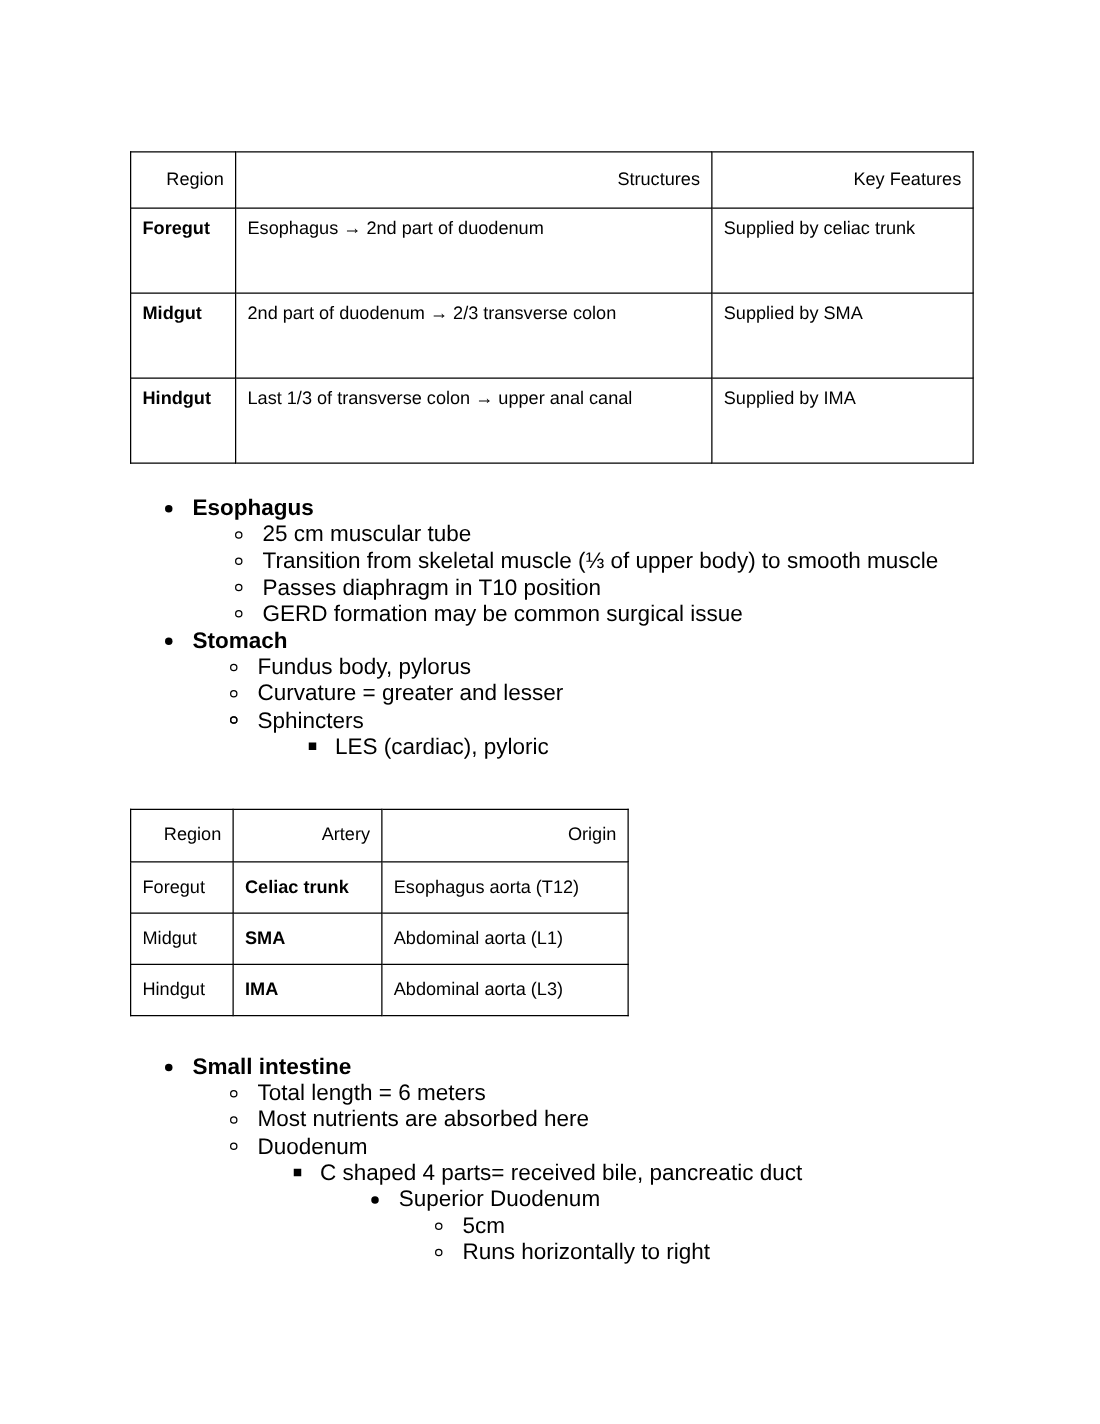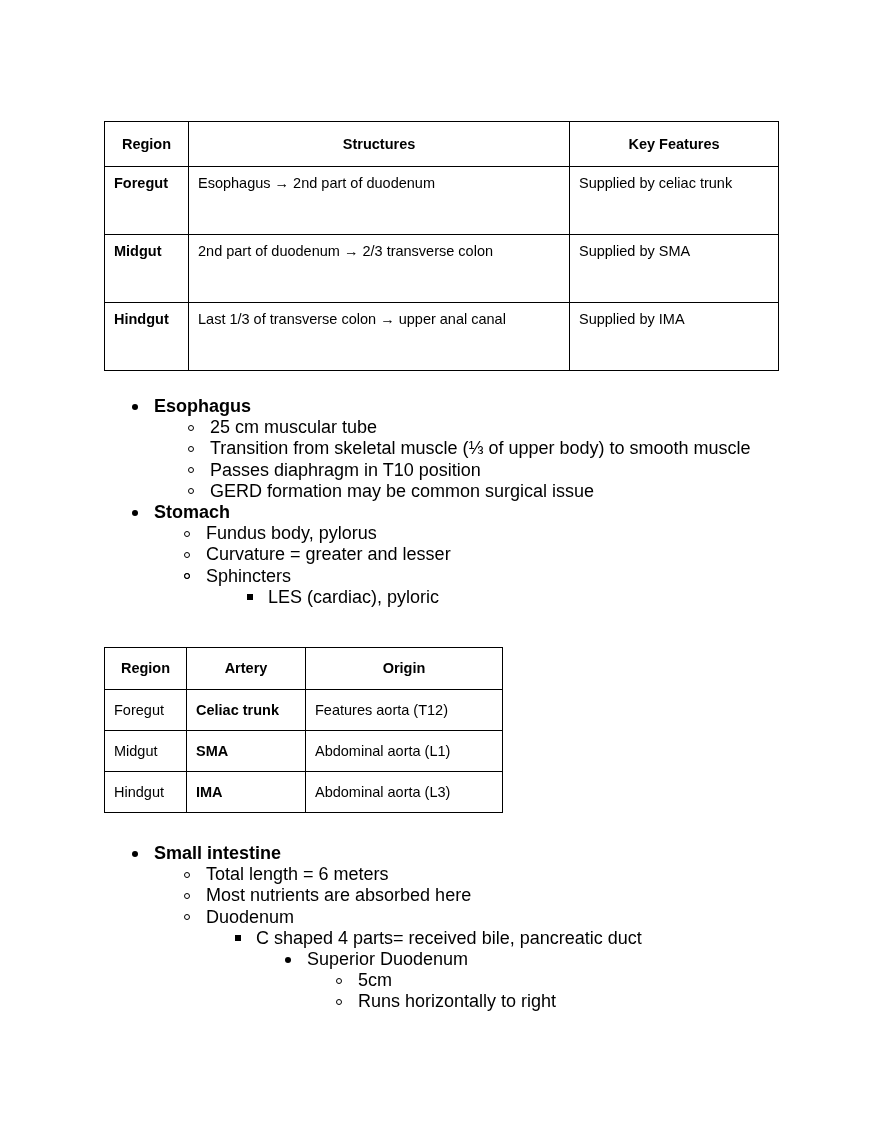--- a/index.html
+++ b/index.html
@@ -36,22 +36,22 @@
   table.note-table th {
     border: 1.6px solid #000000;
     padding: 7px 9px;
     font-size: 14.5px;
     line-height: 1.3;
     vertical-align: top;
     text-align: left;
     font-weight: normal;
   }
   table.note-table th {
-    text-align: center;
-    font-weight: bold;
+    text-align: right;
+    font-weight: normal;
     vertical-align: middle;
   }
 
   
   #table-gut-regions {
     position: absolute;
     left: 104px;
     top: 121px;
     width: 674px;
   }
@@ -100,21 +100,21 @@
   }
   .outline li > .li-text {
     display: block;
     padding-left: 0;
   }
 
   
   .lvl1 > li { padding-left: 154px; }
   .lvl2 > li { padding-left: 206px; }
   .lvl3 > li { padding-left: 256px; }
-  .lvl4 > li { padding-left: 307px; }
+  .lvl4 > li { padding-left: 307px; margin-left: 12px; }
   .lvl5 > li { padding-left: 358px; }
 
   .outline li > .marker {
     position: absolute;
     font-size: 13px;
     line-height: 21.2px;
     top: 0;
     text-align: center;
     width: 14px;
   }
@@ -263,21 +263,21 @@
       <tr>
         <th>Region</th>
         <th>Artery</th>
         <th>Origin</th>
       </tr>
     </thead>
     <tbody>
       <tr>
         <td>Foregut</td>
         <td class="artery-cell">Celiac trunk</td>
-        <td>Features aorta (T12)</td>
+        <td>Esophagus aorta (T12)</td>
       </tr>
       <tr>
         <td>Midgut</td>
         <td class="artery-cell">SMA</td>
         <td>Abdominal aorta (L1)</td>
       </tr>
       <tr>
         <td>Hindgut</td>
         <td class="artery-cell">IMA</td>
         <td>Abdominal aorta (L3)</td>

